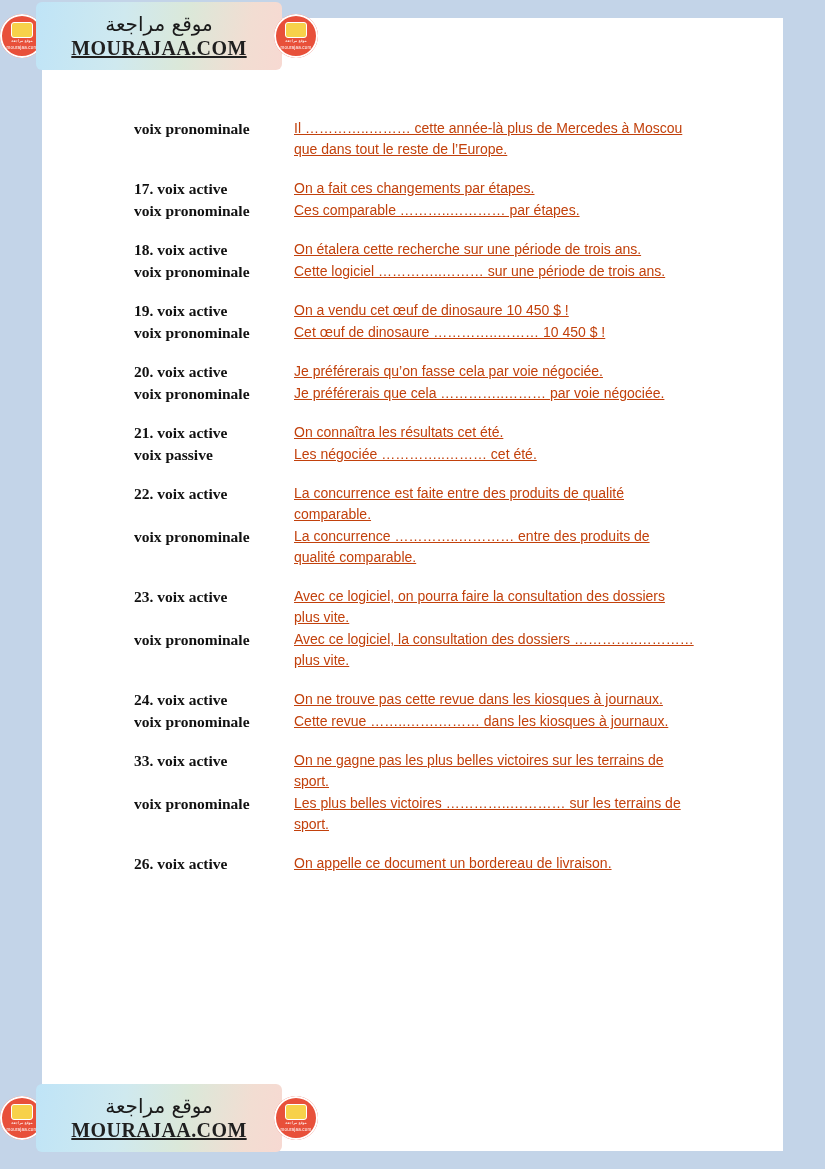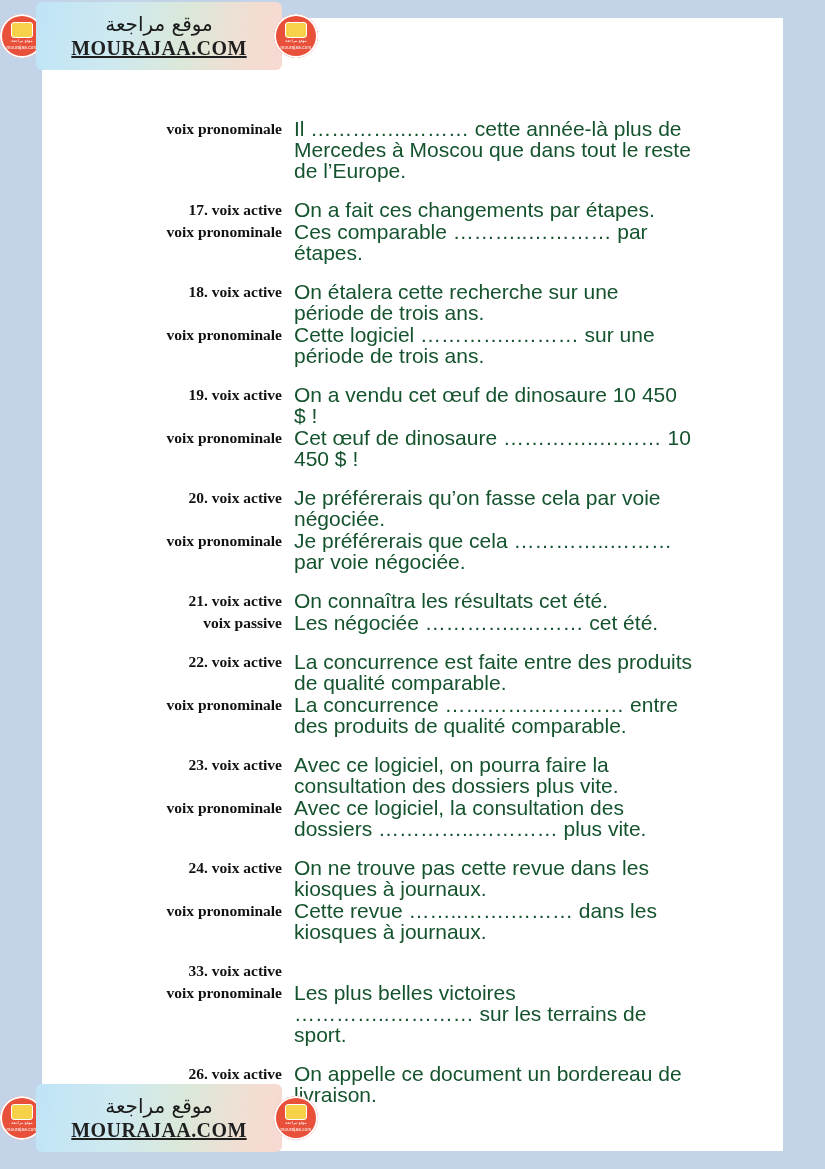--- a/index.html
+++ b/index.html
@@ -110,35 +110,36 @@
     margin-bottom: 18px;
   }
   .row {
     display: flex;
     align-items: flex-start;
     margin-bottom: 1px;
   }
   .label {
     width: 148px;
     flex: 0 0 148px;
-    text-align: right;
+    text-align: left;
     padding-right: 12px;
     font-family: "Liberation Serif", serif;
     font-weight: bold;
     font-size: 15.5px;
     color: #111111;
     line-height: 21px;
     white-space: nowrap;
   }
   .sentence {
     flex: 1 1 auto;
     font-family: "Liberation Sans", sans-serif;
-    font-size: 21px;
-    color: #14532d;
+    font-size: 14px;
+    color: #c2410c;
     line-height: 21px;
+    text-decoration: underline;
   }
 </style>
 </head>
 <body>
 
 <div class="page">
   <div class="content">
       <div class="group">
         <div class="row">
           <div class="label">voix pronominale</div>
@@ -221,20 +222,21 @@
           <div class="sentence">On ne trouve pas cette revue dans les kiosques à journaux.</div>
         </div>
         <div class="row">
           <div class="label">voix pronominale</div>
           <div class="sentence">Cette revue ……..…….……… dans les kiosques à journaux.</div>
         </div>
       </div>
       <div class="group">
         <div class="row">
           <div class="label">33. voix active</div>
+          <div class="sentence">On ne gagne pas les plus belles victoires sur les terrains de sport.</div>
         </div>
         <div class="row">
           <div class="label">voix pronominale</div>
           <div class="sentence">Les plus belles victoires …………..………… sur les terrains de sport.</div>
         </div>
       </div>
       <div class="group">
         <div class="row">
           <div class="label">26. voix active</div>
           <div class="sentence">On appelle ce document un bordereau de livraison.</div>

